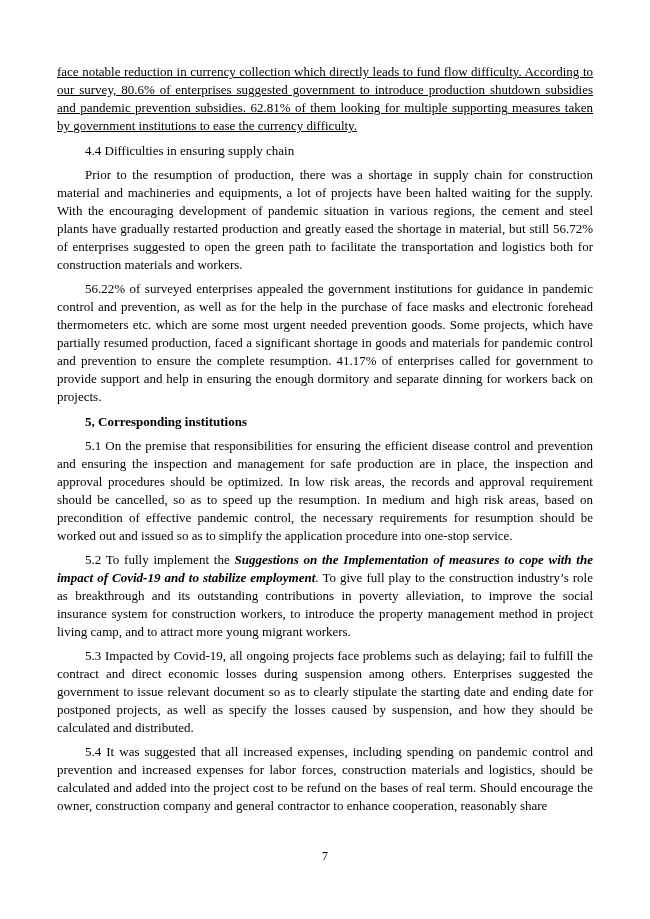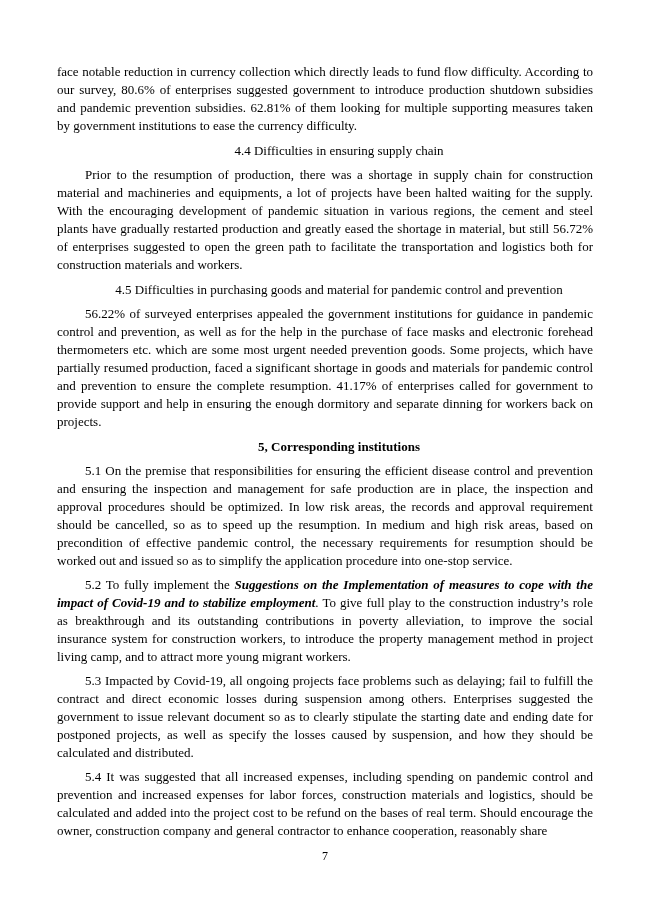--- a/index.html
+++ b/index.html
@@ -22,25 +22,26 @@
     line-height: 18px;
     text-align: justify;
   }
   .para {
     margin: 6px 0 0 0;
     text-indent: 28px;
   }
   .para.first {
     margin-top: 0;
     text-indent: 0;
+    text-decoration: underline;
   }
   .heading {
     margin: 7px 0 0 0;
     text-indent: 28px;
-    text-align: center;
+    text-align: left;
   }
   .heading.bold {
     font-weight: bold;
   }
   .bold-italic {
     font-weight: bold;
     font-style: italic;
   }
   .page-number {
     position: absolute;
@@ -57,21 +58,20 @@
 
 <div class="page">
   <div class="content">
 
     <p class="para first">face notable reduction in currency collection which directly leads to fund flow difficulty. According to our survey, 80.6% of enterprises suggested government to introduce production shutdown subsidies and pandemic prevention subsidies. 62.81% of them looking for multiple supporting measures taken by government institutions to ease the currency difficulty.</p>
 
     <p class="heading">4.4 Difficulties in ensuring supply chain</p>
 
     <p class="para">Prior to the resumption of production, there was a shortage in supply chain for construction material and machineries and equipments, a lot of projects have been halted waiting for the supply. With the encouraging development of pandemic situation in various regions, the cement and steel plants have gradually restarted production and greatly eased the shortage in material, but still 56.72% of enterprises suggested to open the green path to facilitate the transportation and logistics both for construction materials and workers.</p>
 
-    <p class="heading">4.5 Difficulties in purchasing goods and material for pandemic control and prevention</p>
 
     <p class="para">56.22% of surveyed enterprises appealed the government institutions for guidance in pandemic control and prevention, as well as for the help in the purchase of face masks and electronic forehead thermometers etc. which are some most urgent needed prevention goods. Some projects, which have partially resumed production, faced a significant shortage in goods and materials for pandemic control and prevention to ensure the complete resumption. 41.17% of enterprises called for government to provide support and help in ensuring the enough dormitory and separate dinning for workers back on projects.</p>
 
     <p class="heading bold">5, Corresponding institutions</p>
 
     <p class="para">5.1 On the premise that responsibilities for ensuring the efficient disease control and prevention and ensuring the inspection and management for safe production are in place, the inspection and approval procedures should be optimized. In low risk areas, the records and approval requirement should be cancelled, so as to speed up the resumption. In medium and high risk areas, based on precondition of effective pandemic control, the necessary requirements for resumption should be worked out and issued so as to simplify the application procedure into one-stop service.</p>
 
     <p class="para"><span>5.2 To fully implement the </span><span class="bold-italic">Suggestions on the Implementation of measures to cope with the impact of Covid-19 and to stabilize employment</span><span>. To give full play to the construction industry’s role as breakthrough and its outstanding contributions in poverty alleviation, to improve the social insurance system for construction workers, to introduce the property management method in project living camp, and to attract more young migrant workers.</span></p>
 
     <p class="para">5.3 Impacted by Covid-19, all ongoing projects face problems such as delaying; fail to fulfill the contract and direct economic losses during suspension among others. Enterprises suggested the government to issue relevant document so as to clearly stipulate the starting date and ending date for postponed projects, as well as specify the losses caused by suspension, and how they should be calculated and distributed.</p>

